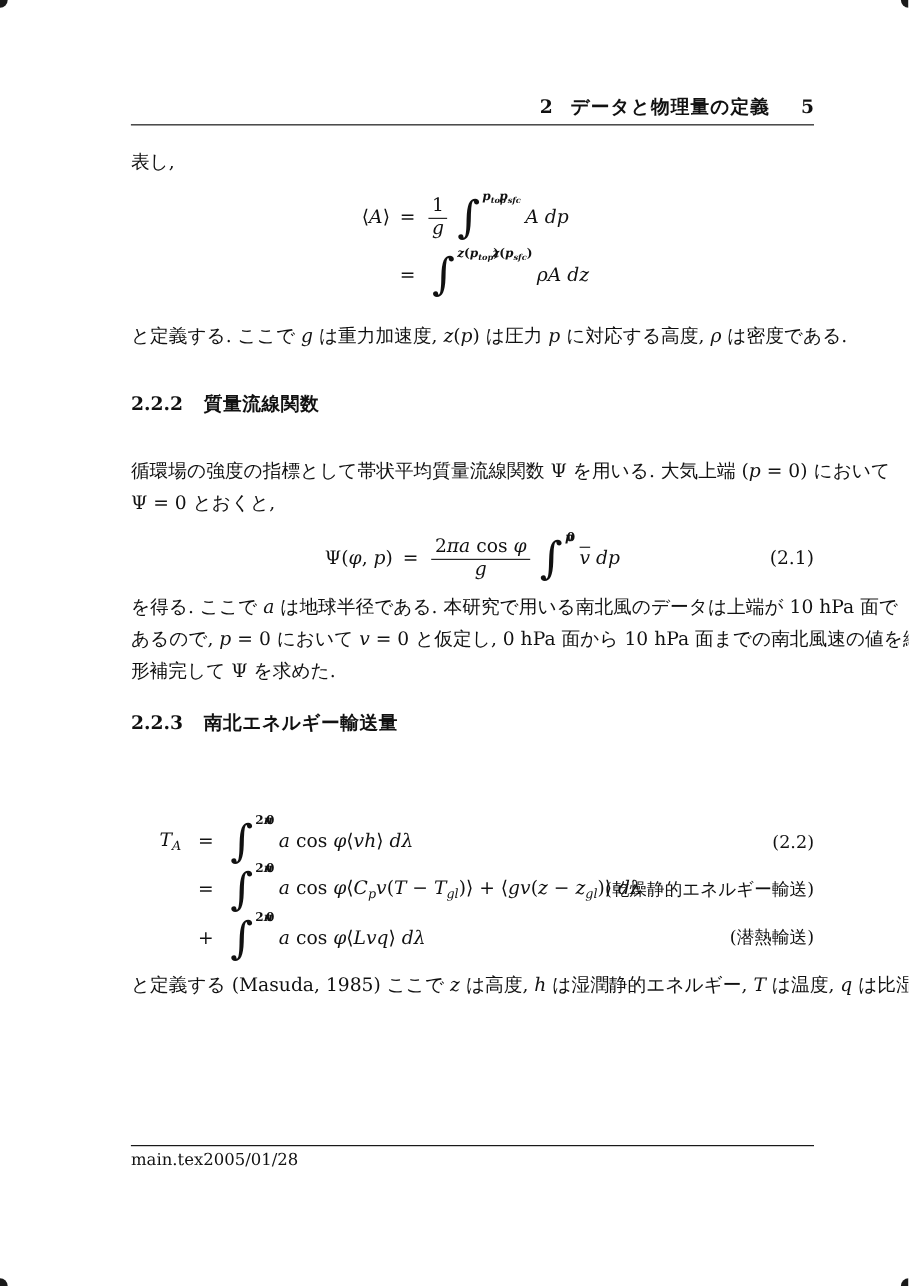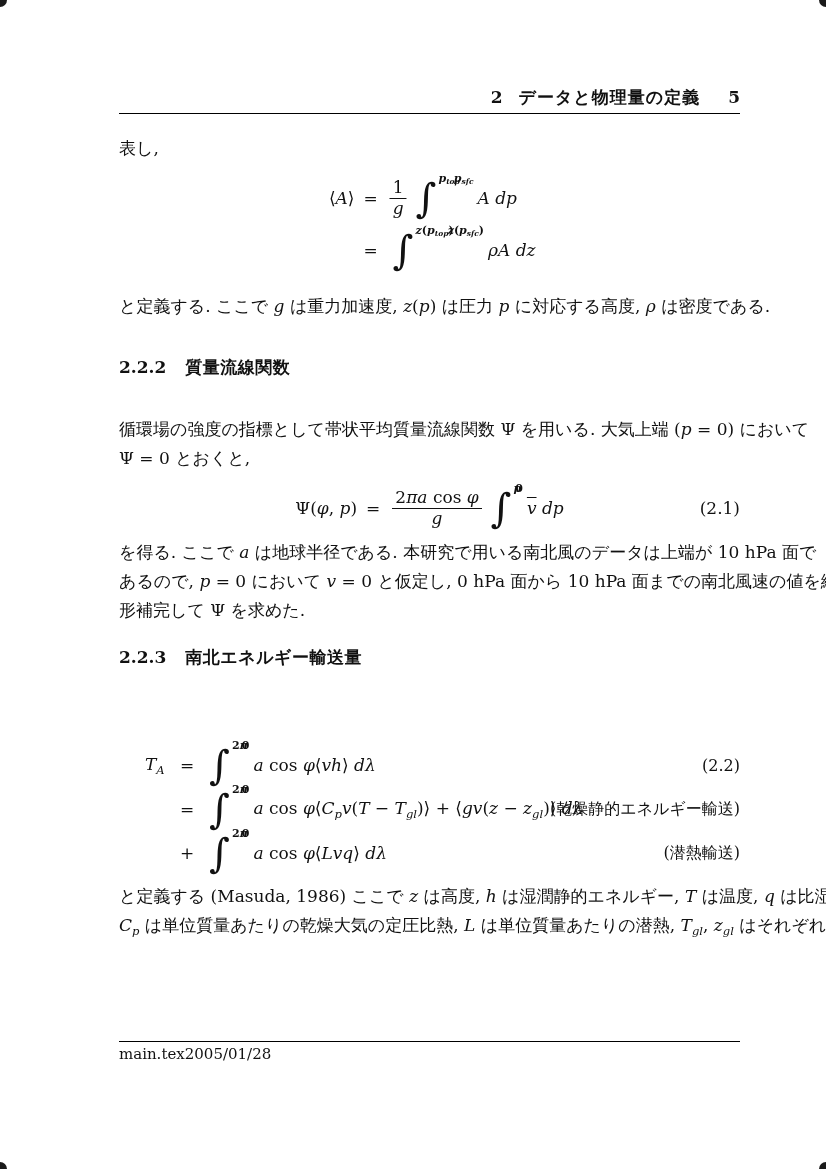--- a/index.html
+++ b/index.html
@@ -201,22 +201,21 @@
           <span class="ulim m"><span>2</span><span class="it">π</span></span>
           <span class="llim m"><span>0</span></span>
         </span>
       </span>
       <span class="m"><span class="it">a</span><span> cos </span><span class="it">φ</span><span>⟨</span><span class="it">Lvq</span><span>⟩ </span><span class="it">dλ</span></span>
       <span class="tag">(潜熱輸送)</span>
     </div>
   </div>
 
   <div class="para" style="top:882px">
-    <div class="pline"><span>と定義する (Masuda, 1986) ここで </span><span class="it">z</span><span> は高度, </span><span class="it">h</span><span> は湿潤静的エネルギー, </span><span class="it">T</span><span> は温度, </span><span class="it">q</span><span> は比湿,</span></div>
-    <div class="pline"><span class="it">C</span><span class="sub it">p</span><span> は単位質量あたりの乾燥大気の定圧比熱, </span><span class="it">L</span><span> は単位質量あたりの潜熱, </span><span class="it">T</span><span class="sub it">gl</span><span>, </span><span class="it">z</span><span class="sub it">gl</span><span> はそれぞれ</span></div>
+    <div class="pline"><span>と定義する (Masuda, 1985) ここで </span><span class="it">z</span><span> は高度, </span><span class="it">h</span><span> は湿潤静的エネルギー, </span><span class="it">T</span><span> は温度, </span><span class="it">q</span><span> は比湿,</span></div>
   </div>
 
   <div class="frule"></div>
   <div class="footerrow">
     <span>main.tex</span>
     <span>2005/01/28</span>
   </div>
 
 </div>
 

